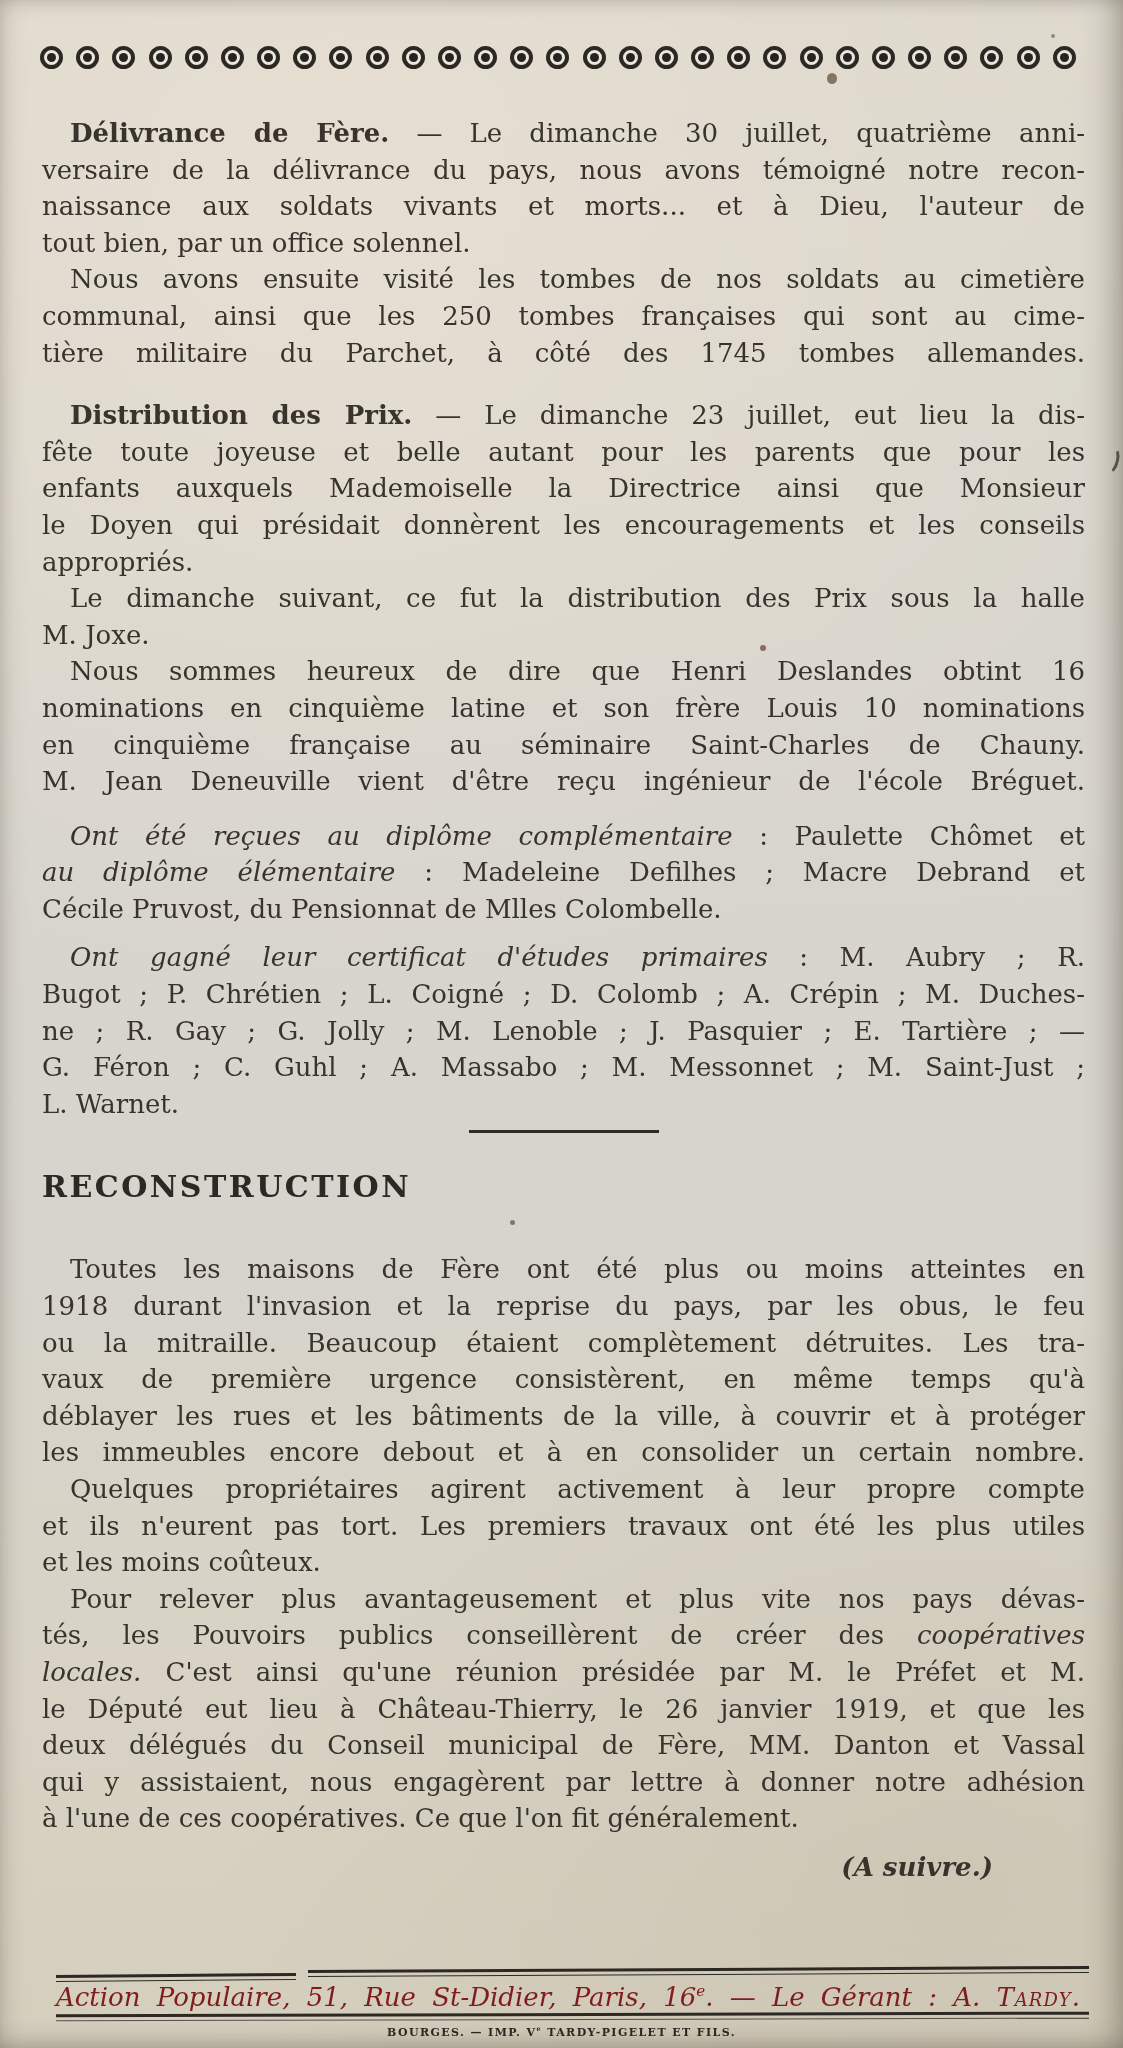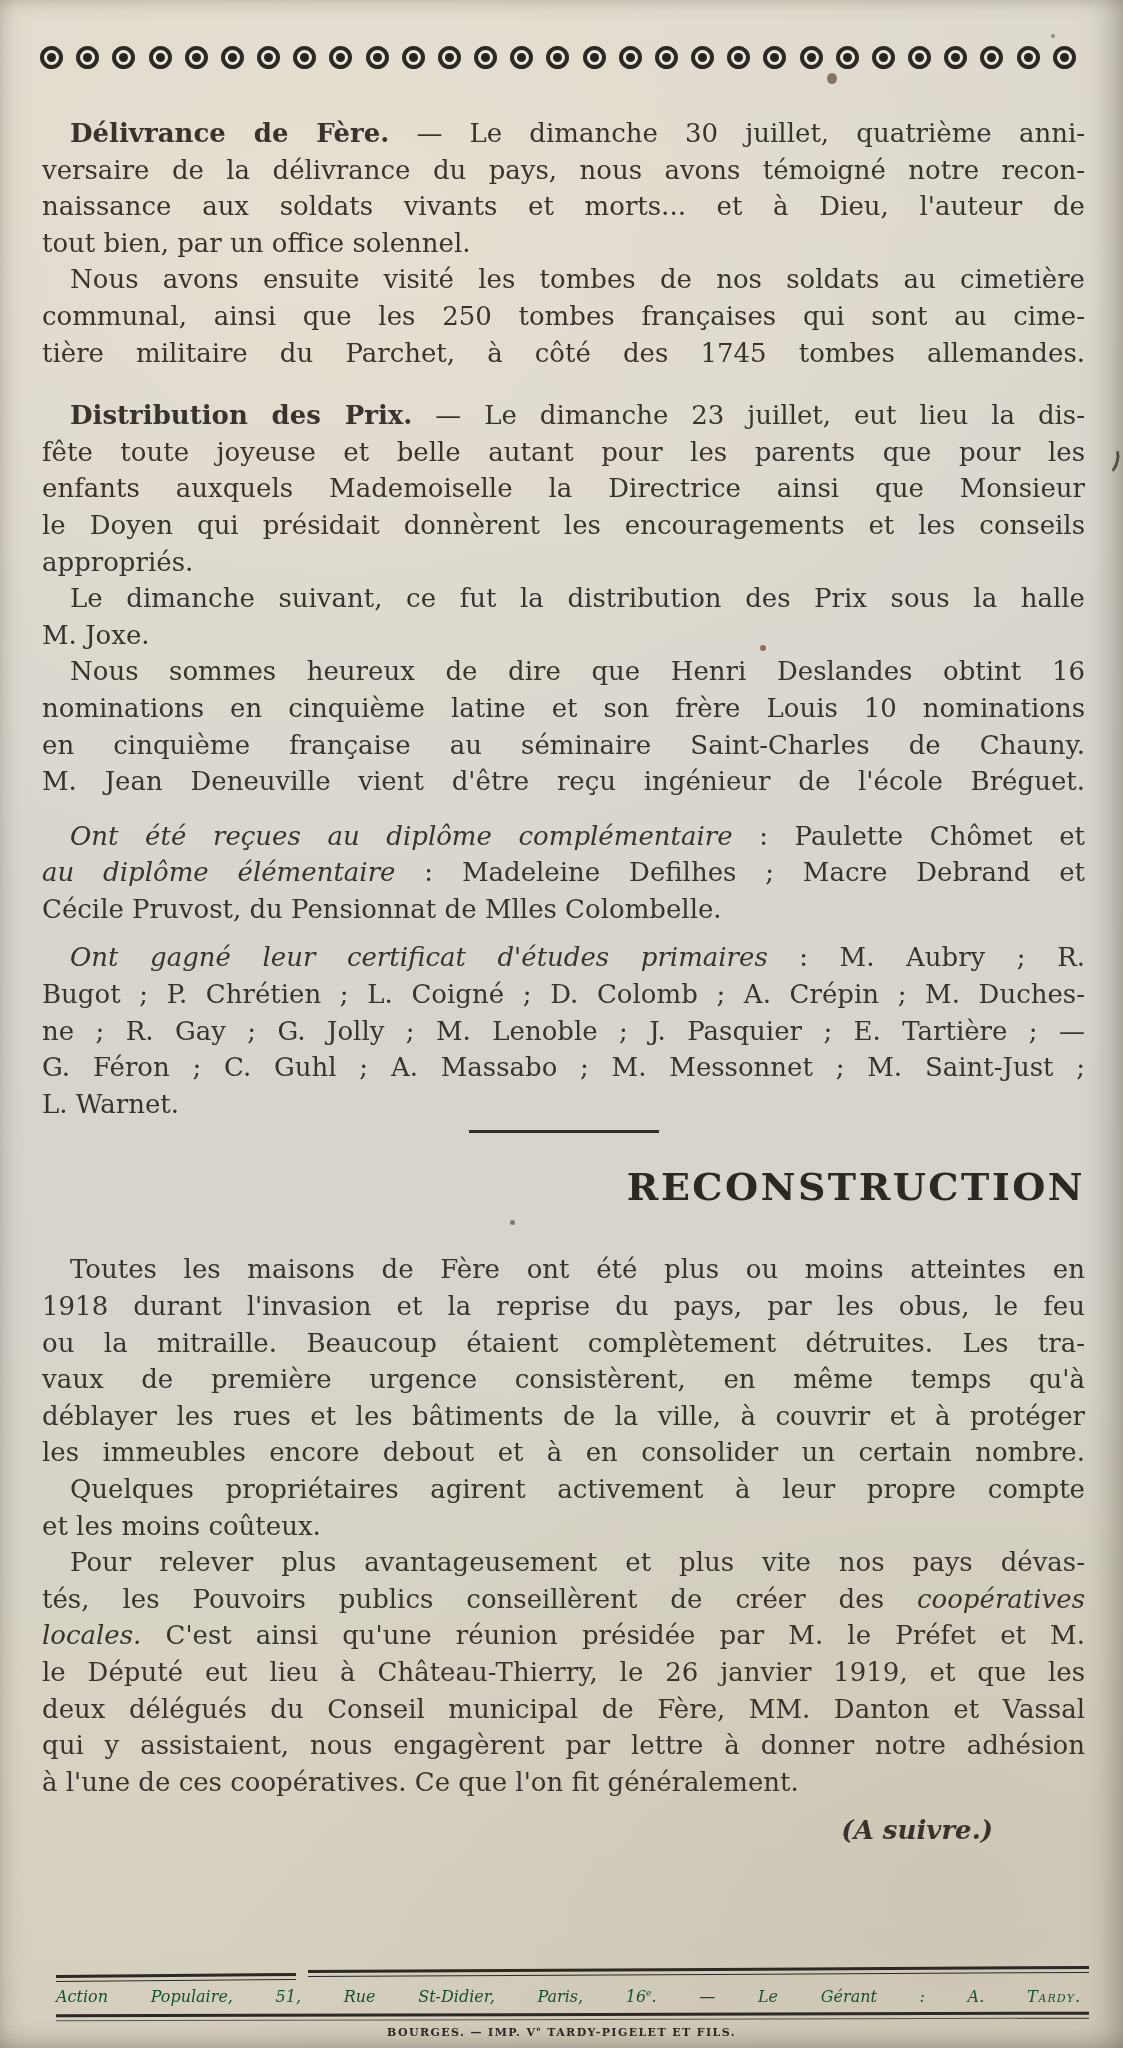--- a/index.html
+++ b/index.html
@@ -30,30 +30,30 @@
   .line.end{text-align-last:left;}
   .gap-section{margin-top:26px;}
   .gap-small{margin-top:18px;}
   .gap-smaller{margin-top:12px;}
   .s-b{font-weight:bold;}
   .s-i{font-style:italic;}
   .s-bi{font-weight:bold;font-style:italic;text-align:right;}
   .s-sup{vertical-align:super;font-size:0.58em;line-height:0;}
   .s-sc{font-variant:small-caps;letter-spacing:1px;}
   .divider{margin:8px auto 0 auto;width:190px;height:0;border-top:3px solid #2f2b26;}
-  .heading{margin-top:34px;margin-bottom:44px;line-height:40px;text-align:right;
-           font-weight:bold;font-size:38px;letter-spacing:2.5px;color:#2c2823;}
+  .heading{margin-top:34px;margin-bottom:44px;line-height:40px;text-align:left;
+           font-weight:bold;font-size:30px;letter-spacing:2.5px;color:#2c2823;}
   .signoff{margin-top:12px;text-align:right;padding-right:92px;font-weight:bold;font-style:italic;font-size:26px;}
   
   .frule{position:absolute;height:3px;border-top:3.5px solid #2c2823;border-bottom:1.5px solid #2c2823;}
   #frule-left{left:56px;top:1974px;width:240px;transform:rotate(-0.5deg);}
   #frule-right{left:308px;top:1968px;width:781px;transform:rotate(-0.3deg);}
   #frule-bottom{left:56px;top:2013px;width:1033px;border-top:3px solid #2c2823;border-bottom:1px solid rgba(44,40,35,.75);transform:rotate(-0.15deg);}
-  .footer-line1{position:absolute;left:56px;top:1981px;width:1024px;font-style:italic;font-size:16px;line-height:32px;
-                text-align:justify;text-align-last:justify;color:#14532d;}
+  .footer-line1{position:absolute;left:56px;top:1981px;width:1024px;font-style:italic;font-size:26px;line-height:32px;
+                text-align:justify;text-align-last:justify;color:#7f1d1d;}
   .footer-line2{position:absolute;left:0;top:2026px;width:1123px;text-align:center;font-weight:bold;
                 font-size:11px;letter-spacing:1.4px;color:#2c2823;}
   
   .speck{position:absolute;border-radius:50%;pointer-events:none;}
   #speck1{left:827px;top:73px;width:10px;height:11px;background:#6d5a45;opacity:.8;}
   #speck2{left:760px;top:645px;width:6px;height:6px;background:#7a4438;opacity:.75;}
   #speck3{left:510px;top:1220px;width:5px;height:5px;background:#55504a;opacity:.7;}
   #speck4{left:1051px;top:34px;width:4px;height:4px;background:#5a544b;opacity:.6;}
   #curl{position:absolute;left:1103px;top:446px;width:10px;height:22px;border:3px solid transparent;
         border-right:3.5px solid #46413a;border-radius:50%;transform:rotate(14deg);opacity:.85;}
@@ -180,20 +180,21 @@
     <div class="line end"><span>L. Warnet.</span></div>
     <div class="divider"></div>
     <div class="heading">RECONSTRUCTION</div>
     <div class="line first"><span>Toutes les maisons de Fère ont été plus ou moins atteintes en</span></div>
     <div class="line"><span>1918 durant l'invasion et la reprise du pays, par les obus, le feu</span></div>
     <div class="line"><span>ou la mitraille. Beaucoup étaient complètement détruites. Les tra-</span></div>
     <div class="line"><span>vaux de première urgence consistèrent, en même temps qu'à</span></div>
     <div class="line"><span>déblayer les rues et les bâtiments de la ville, à couvrir et à protéger</span></div>
     <div class="line"><span>les immeubles encore debout et à en consolider un certain nombre.</span></div>
     <div class="line first"><span>Quelques propriétaires agirent activement à leur propre compte</span></div>
+    <div class="line"><span>et ils n'eurent pas tort. Les premiers travaux ont été les plus utiles</span></div>
     <div class="line end"><span>et les moins coûteux.</span></div>
     <div class="line first"><span>Pour relever plus avantageusement et plus vite nos pays dévas-</span></div>
     <div class="line"><span>tés, les Pouvoirs publics conseillèrent de créer des </span><span class="s-i">coopératives</span></div>
     <div class="line"><span class="s-i">locales.</span><span> C'est ainsi qu'une réunion présidée par M. le Préfet et M.</span></div>
     <div class="line"><span>le Député eut lieu à Château-Thierry, le 26 janvier 1919, et que les</span></div>
     <div class="line"><span>deux délégués du Conseil municipal de Fère, MM. Danton et Vassal</span></div>
     <div class="line"><span>qui y assistaient, nous engagèrent par lettre à donner notre adhésion</span></div>
     <div class="line end"><span>à l'une de ces coopératives. Ce que l'on fit généralement.</span></div>
     <div class="signoff"><span class="s-bi">(A suivre.)</span></div>
   </main>

